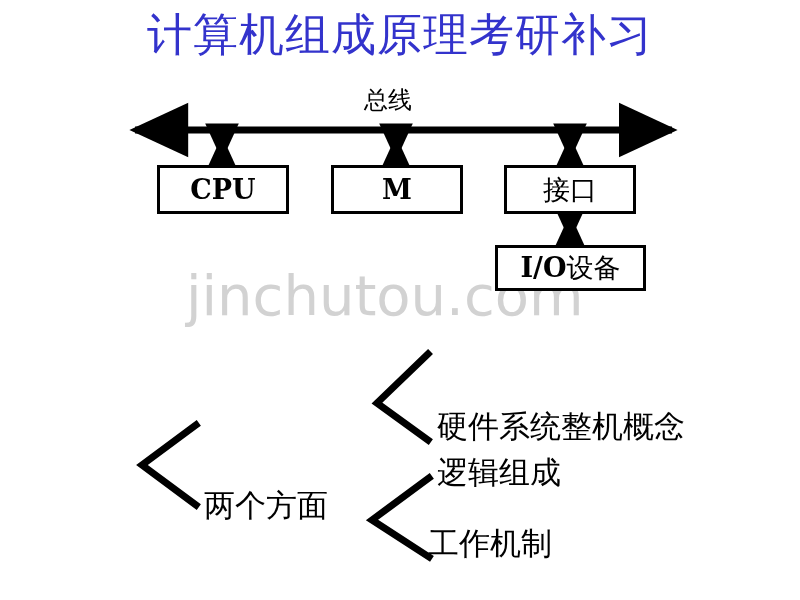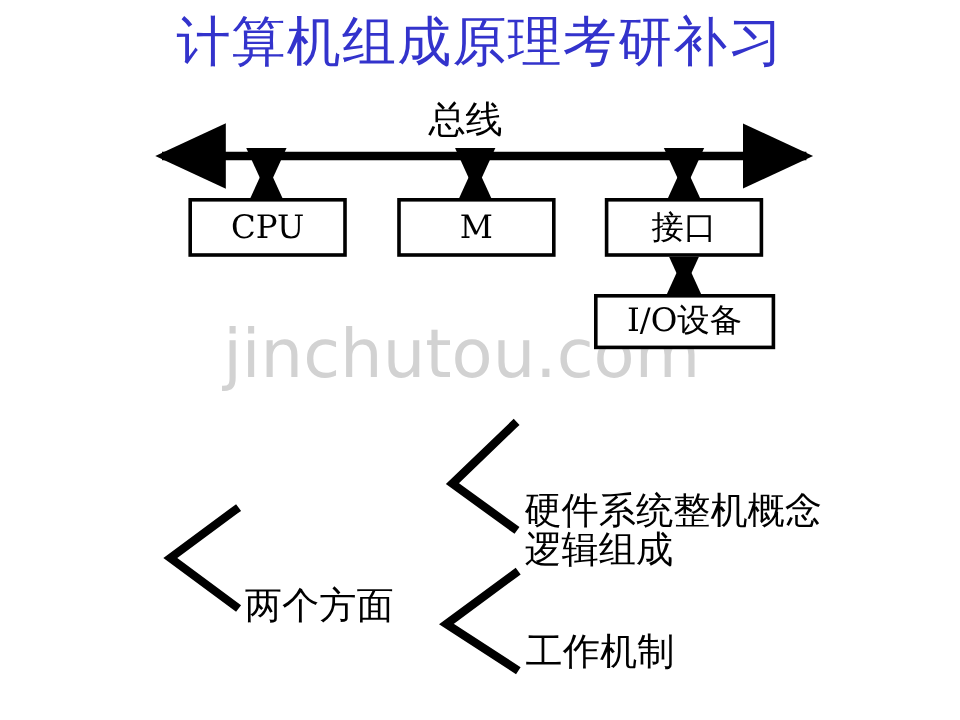--- a/index.html
+++ b/index.html
@@ -59,21 +59,21 @@
     width: 800px; height: 340px;
     z-index: 2;
   }
   #bus-label {
     position: absolute;
     left: 318px;
     top: 82px;
     width: 140px;
     text-align: center;
     font-family: "DejaVu Serif", "Liberation Serif", serif;
-    font-size: 31px;
+    font-size: 24px;
     line-height: 36px;
     color: #000;
     white-space: nowrap;
   }
 
   .node-box {
     position: absolute;
     box-sizing: border-box;
     border: 3px solid #000;
     background: #ffffff;
@@ -84,21 +84,21 @@
     font-size: 27px;
     line-height: 30px;
     color: #000;
     white-space: nowrap;
   }
   #box-cpu   { left: 157px; top: 165px; width: 132px; height: 49px; }
   #box-m     { left: 331px; top: 165px; width: 132px; height: 49px; }
   #box-iface { left: 504px; top: 165px; width: 132px; height: 49px; }
   #box-io    { left: 495px; top: 245px; width: 151px; height: 46px; }
 
-  .bold-latin { font-weight: normal; }
+  .bold-latin { font-weight: bold; }
 
   
   #tree-diagram {
     position: absolute;
     left: 0; top: 0;
     width: 800px; height: 600px;
     z-index: 2;
   }
   .tree-text {
     position: absolute;
@@ -106,22 +106,22 @@
     font-size: 31px;
     line-height: 40px;
     color: #000;
     white-space: nowrap;
   }
   #tree-root      { left: 6px;   top: 418px; }
   #tree-levels    { left: 204px; top: 390px; }
   #tree-aspects   { left: 204px; top: 485px; }
   #leaf-cpu       { left: 437px; top: 349px; }
   #leaf-hardware  { left: 437px; top: 406px; }
-  #leaf-logic     { left: 437px; top: 438px; }
-  #leaf-mechanism { left: 438px; top: 523px; }
+  #leaf-logic     { left: 437px; top: 452px; }
+  #leaf-mechanism { left: 428px; top: 523px; }
 </style>
 </head>
 <body>
 
 <div class="slide">
 
   <div id="slide-title">计算机组成原理考研补习</div>
 
   <div id="watermark">jinchutou.com</div>
 

